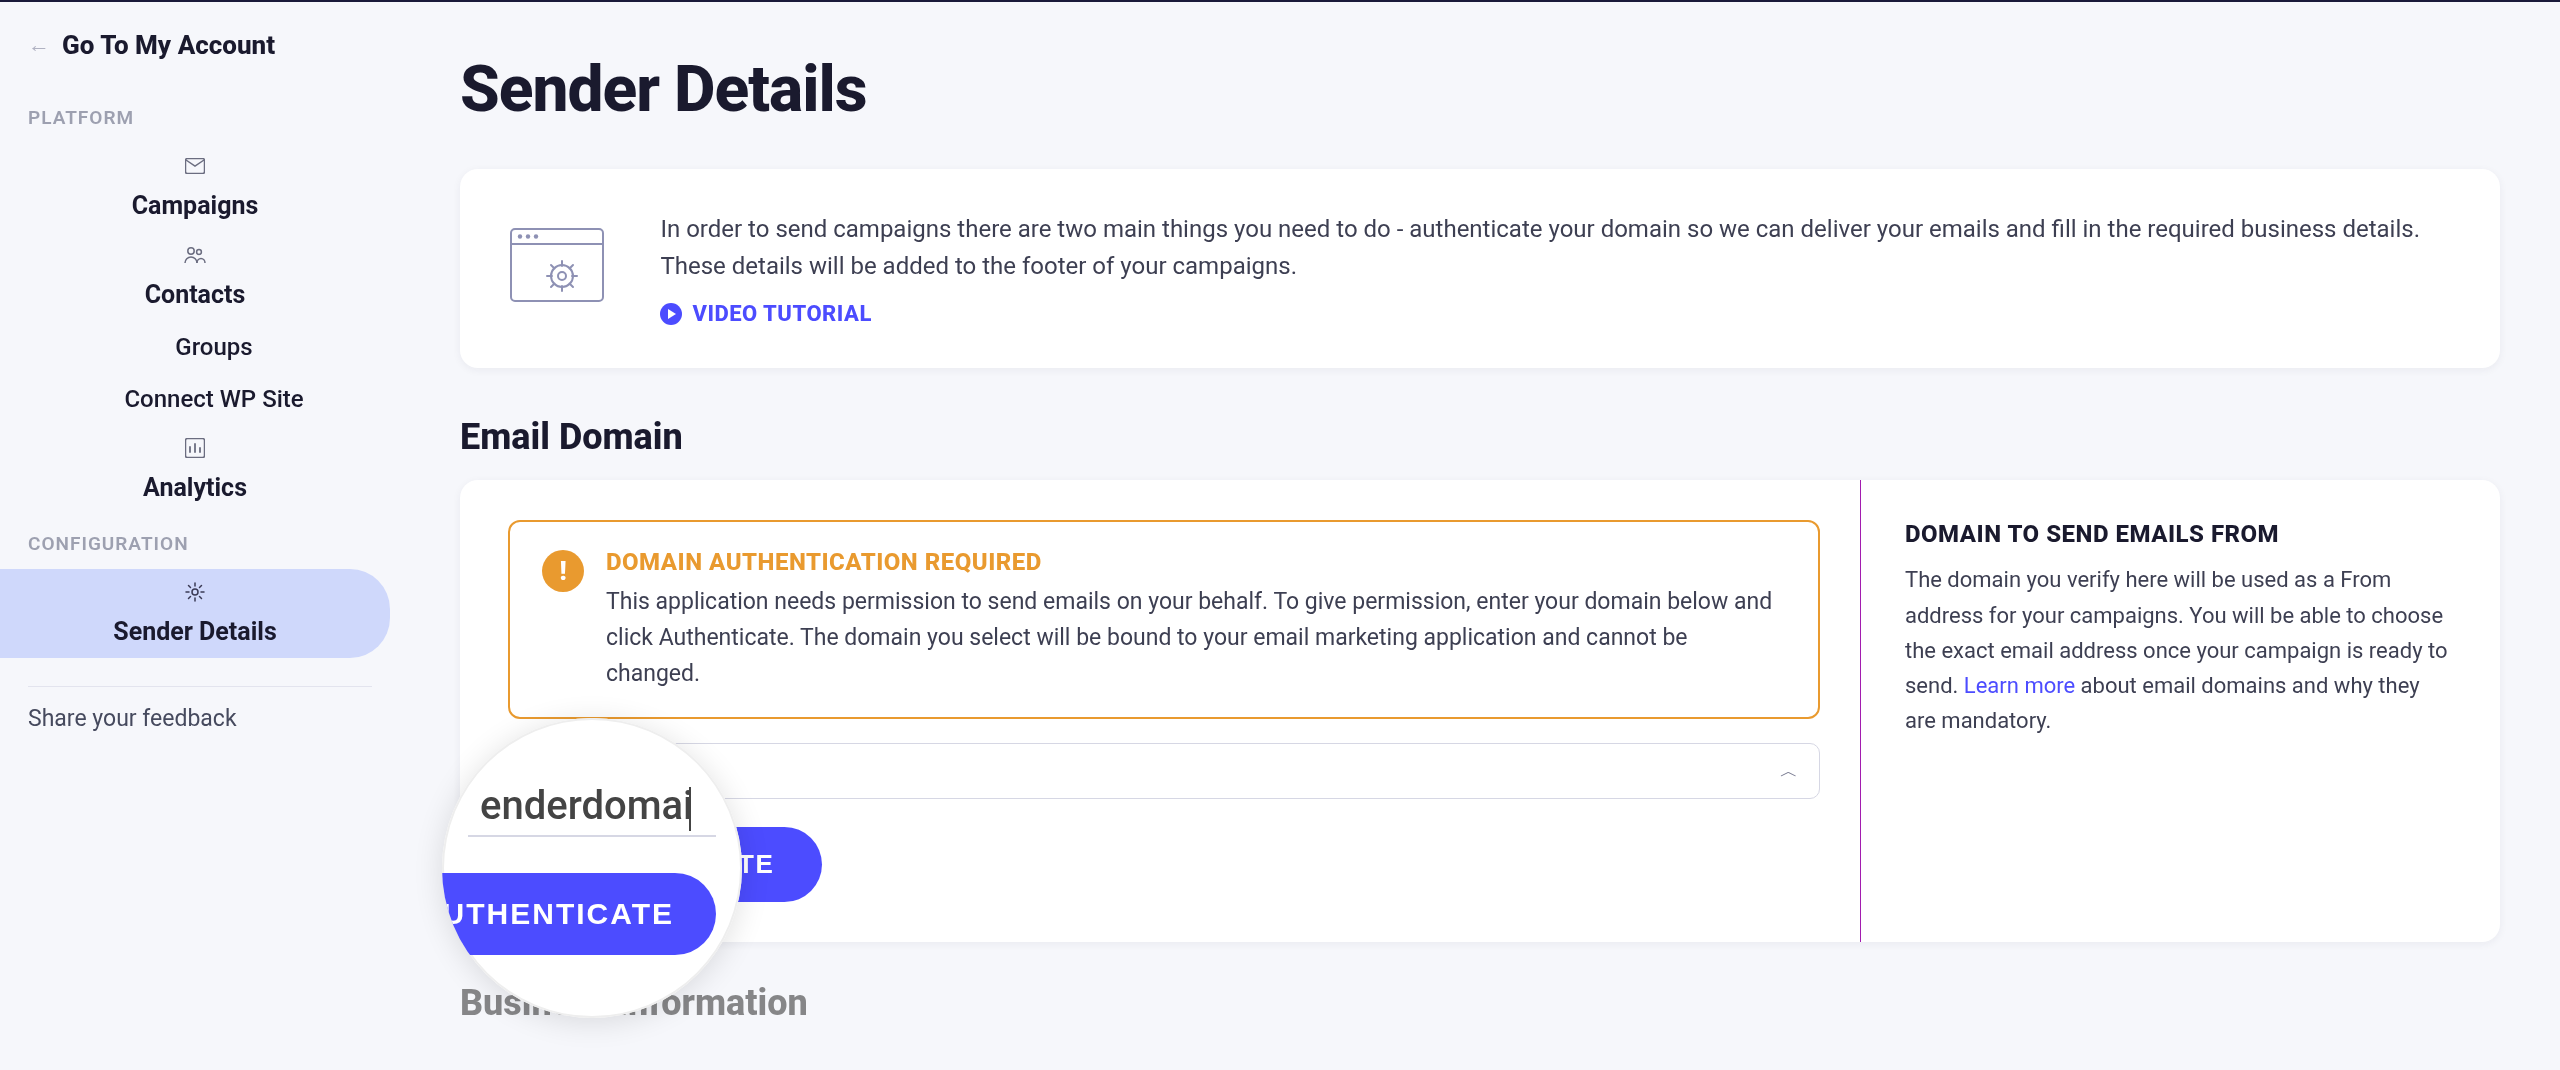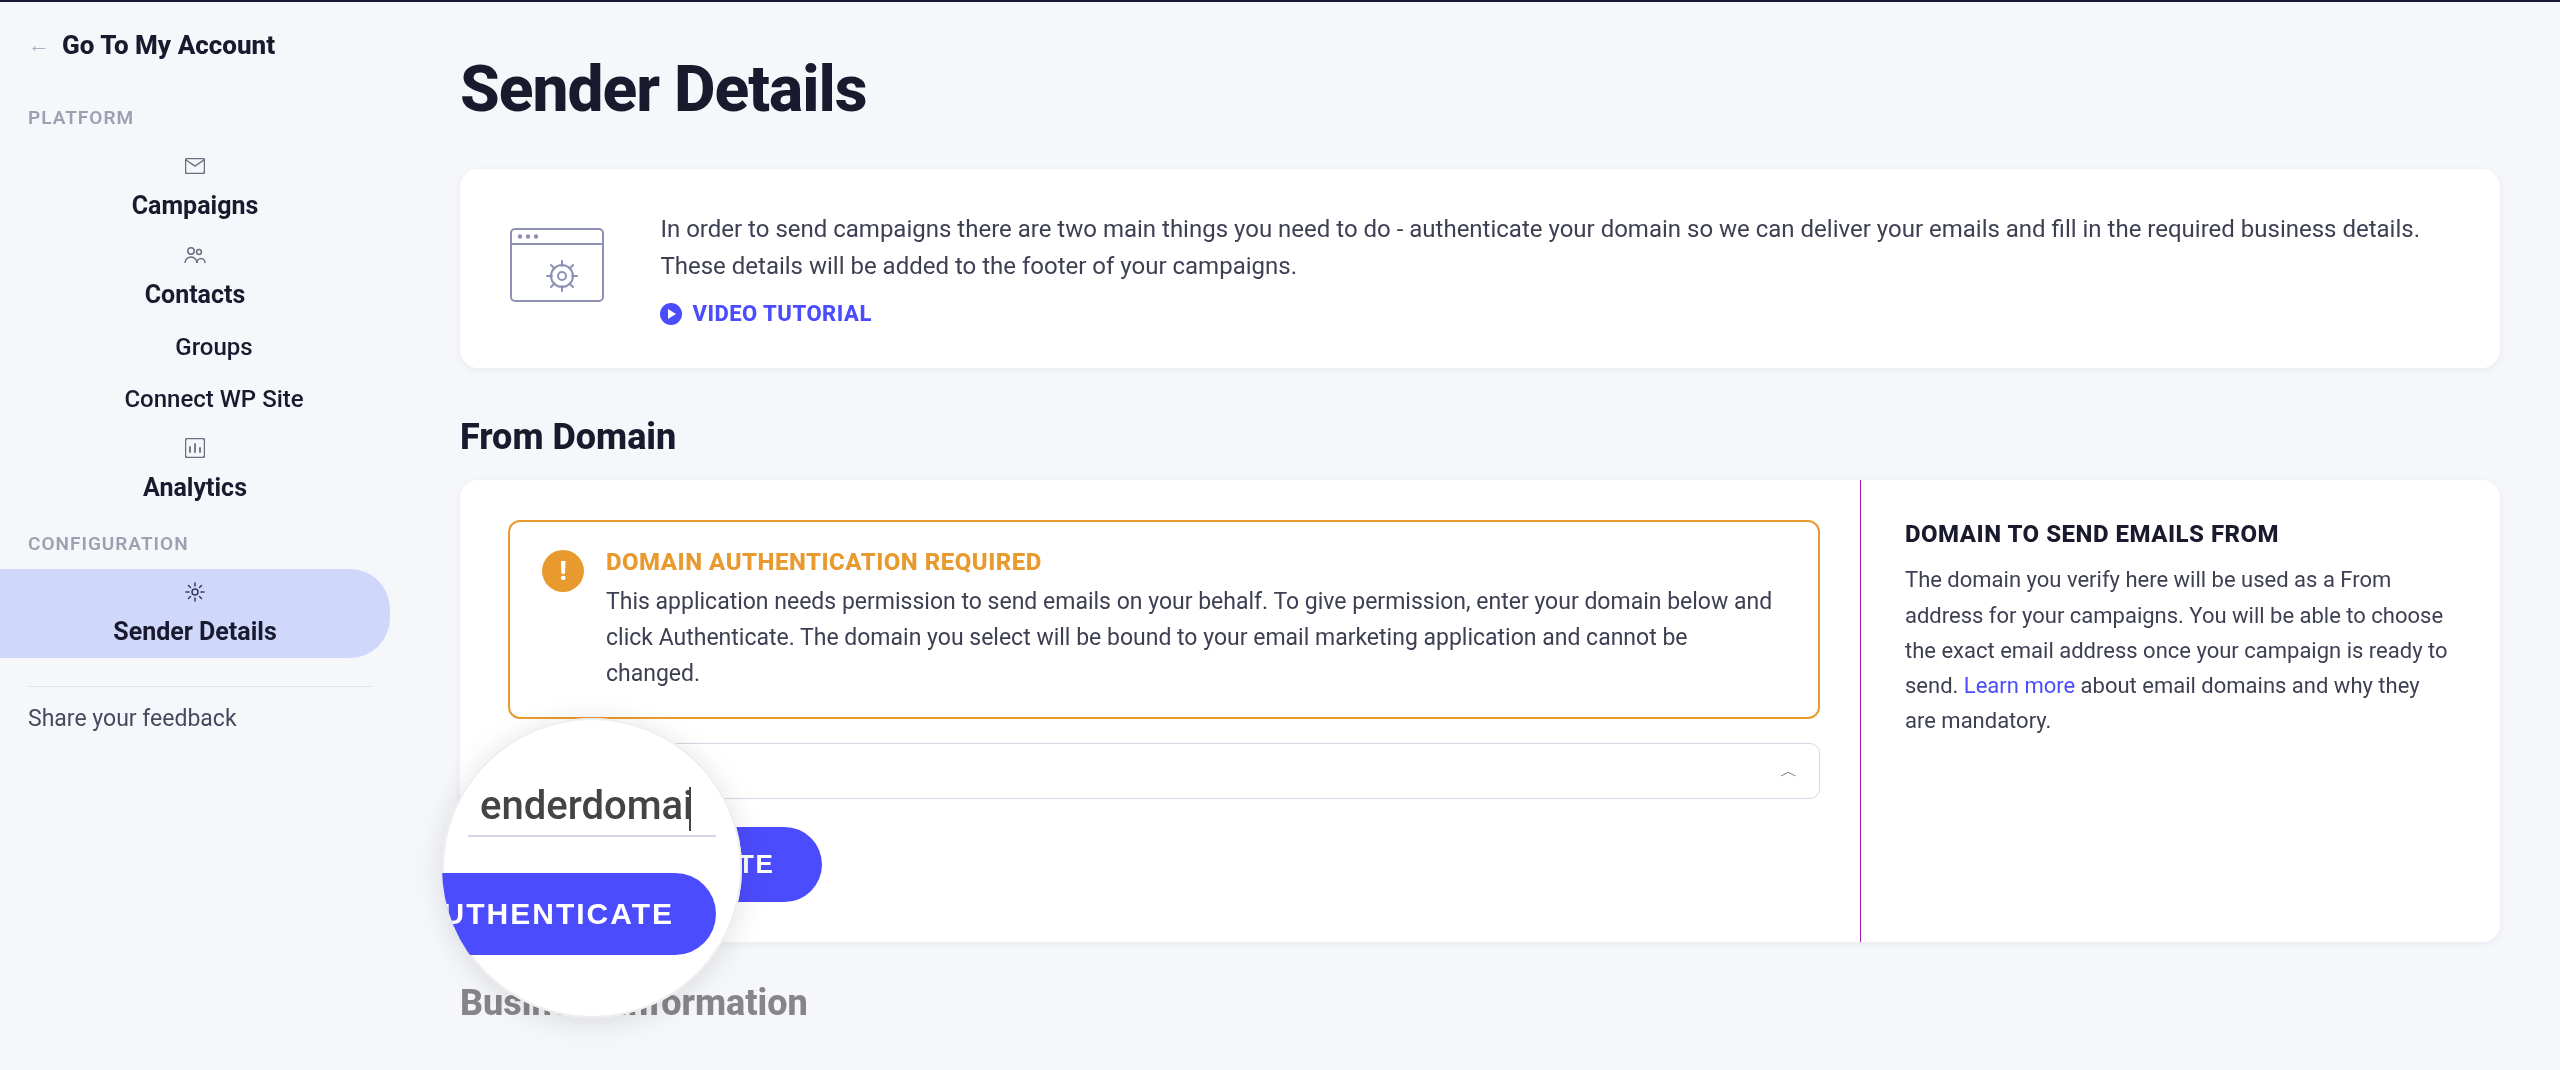--- a/index.html
+++ b/index.html
@@ -219,21 +219,21 @@
       </div>
       <div>
         <p class="intro-text">In order to send campaigns there are two main things you need to do - authenticate your domain so we can deliver your emails and fill in the required business details. These details will be added to the footer of your campaigns.</p>
         <a class="video-link">
           <span class="play-circ"></span>
           <span>VIDEO TUTORIAL</span>
         </a>
       </div>
     </div>
 
-    <h2 class="section-title">From Domain</h2>
+    <h2 class="section-title">Email Domain</h2>
 
     <div class="domain-card">
       <div class="domain-left">
         <div class="alert-box">
           <div class="alert-icon">!</div>
           <div>
             <div class="alert-title">DOMAIN AUTHENTICATION REQUIRED</div>
             <div class="alert-body">This application needs permission to send emails on your behalf. To give permission, enter your domain below and click Authenticate. The domain you select will be bound to your email marketing application and cannot be changed.</div>
           </div>
         </div>

